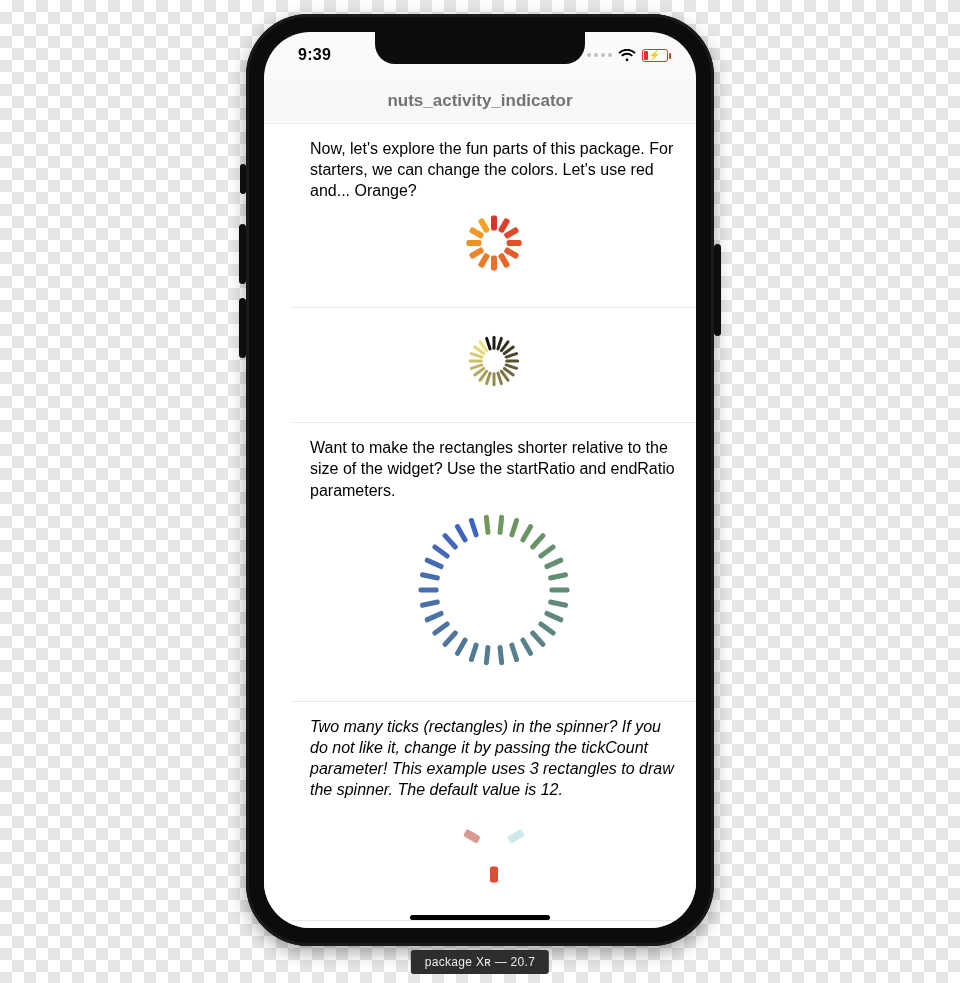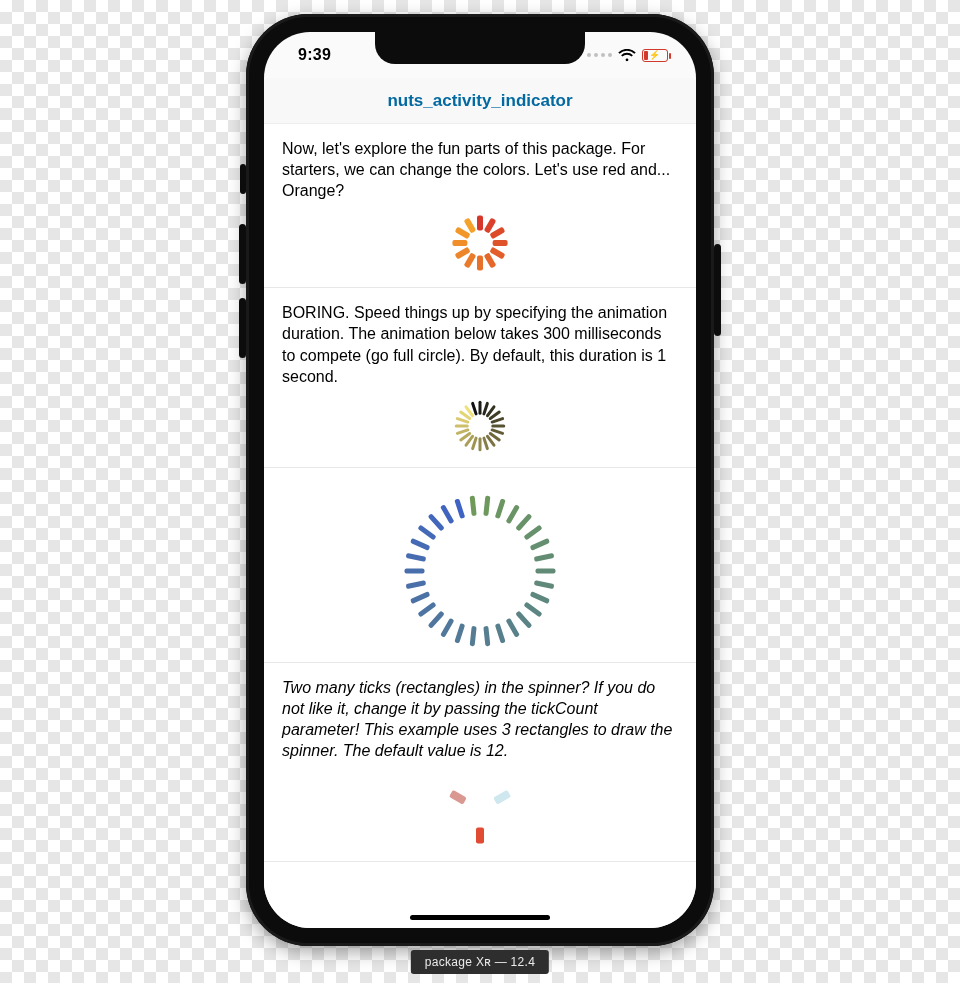--- a/index.html
+++ b/index.html
@@ -73,33 +73,34 @@
     position: relative;
   }
   .batt::after { content:""; position:absolute; right:-4px; top:3px; width:2.4px; height:6px; background:#d0392b; border-radius:1px;}
   .batt .lvl { position:absolute; left:1px; top:1px; bottom:1px; width:18%; background:#d0392b; border-radius:1px;}
   .batt .bolt { position:absolute; inset:0; display:flex; align-items:center; justify-content:center; font-size:9px; color:#d0392b; }
 
   .navbar {
     height: 46px;
     display:flex; align-items:center; justify-content:center;
     font-size: 17px; font-weight: 700;
-    color:#0369a1;
+    color:#737373;
     border-bottom: 1px solid rgba(0,0,0,0.04);
     background:#f8f8f8;
   }
 
   .content {
     position:absolute; top:92px; bottom:0; left:0; right:0;
     overflow:hidden;
     background:#fff;
   }
   .section {
-    padding: 14px 18px 16px;
+    padding: 14px 18px 36px;
     border-bottom: 1px solid #e8e8e8;
+    margin-left: 28px;
   }
   .section p {
     font-size: 16px;
     line-height: 1.32;
     color:#000;
     font-weight: 400;
   }
   .spinner-wrap {
     display:flex; justify-content:center;
     padding-top: 14px;
@@ -184,21 +185,20 @@
               <div class="tick" style="background: rgb(240, 142, 42); width: 15.4px; height: 6px; transform: rotate(180deg) translate(12.6px, -3px);"></div>
               <div class="tick" style="background: rgb(242, 152, 42); width: 15.4px; height: 6px; transform: rotate(210deg) translate(12.6px, -3px);"></div>
               <div class="tick" style="background: rgb(245, 162, 42); width: 15.4px; height: 6px; transform: rotate(240deg) translate(12.6px, -3px);"></div>
               <div class="tick" style="background: rgb(215, 54, 42); width: 15.4px; height: 6px; transform: rotate(270deg) translate(12.6px, -3px);"></div>
               <div class="tick" style="background: rgb(218, 64, 42); width: 15.4px; height: 6px; transform: rotate(300deg) translate(12.6px, -3px);"></div>
               <div class="tick" style="background: rgb(220, 74, 42); width: 15.4px; height: 6px; transform: rotate(330deg) translate(12.6px, -3px);"></div>
             </div>
           </div>
       </div>
       <div class="section">
-        <p>BORING. Speed things up by specifying the animation duration. The animation below takes 300 milliseconds to compete (go full circle). By default, this duration is 1 second.</p>
         <div class="spinner-wrap">
             <div class="spinner" id="sp1" style="width: 50px; height: 50px;">
               <div class="tick" style="background: rgb(87, 82, 50); width: 13.75px; height: 3px; transform: rotate(0deg) translate(11.25px, -1.5px);"></div>
               <div class="tick" style="background: rgb(99, 93, 56); width: 13.75px; height: 3px; transform: rotate(18deg) translate(11.25px, -1.5px);"></div>
               <div class="tick" style="background: rgb(111, 104, 61); width: 13.75px; height: 3px; transform: rotate(36deg) translate(11.25px, -1.5px);"></div>
               <div class="tick" style="background: rgb(123, 115, 67); width: 13.75px; height: 3px; transform: rotate(54deg) translate(11.25px, -1.5px);"></div>
               <div class="tick" style="background: rgb(134, 126, 72); width: 13.75px; height: 3px; transform: rotate(72deg) translate(11.25px, -1.5px);"></div>
               <div class="tick" style="background: rgb(146, 137, 78); width: 13.75px; height: 3px; transform: rotate(90deg) translate(11.25px, -1.5px);"></div>
               <div class="tick" style="background: rgb(158, 148, 83); width: 13.75px; height: 3px; transform: rotate(108deg) translate(11.25px, -1.5px);"></div>
               <div class="tick" style="background: rgb(170, 159, 89); width: 13.75px; height: 3px; transform: rotate(126deg) translate(11.25px, -1.5px);"></div>
@@ -211,20 +211,21 @@
               <div class="tick" style="background: rgb(17, 17, 17); width: 13.75px; height: 3px; transform: rotate(252deg) translate(11.25px, -1.5px);"></div>
               <div class="tick" style="background: rgb(29, 28, 23); width: 13.75px; height: 3px; transform: rotate(270deg) translate(11.25px, -1.5px);"></div>
               <div class="tick" style="background: rgb(40, 39, 28); width: 13.75px; height: 3px; transform: rotate(288deg) translate(11.25px, -1.5px);"></div>
               <div class="tick" style="background: rgb(52, 50, 34); width: 13.75px; height: 3px; transform: rotate(306deg) translate(11.25px, -1.5px);"></div>
               <div class="tick" style="background: rgb(64, 61, 39); width: 13.75px; height: 3px; transform: rotate(324deg) translate(11.25px, -1.5px);"></div>
               <div class="tick" style="background: rgb(76, 71, 45); width: 13.75px; height: 3px; transform: rotate(342deg) translate(11.25px, -1.5px);"></div>
             </div>
           </div>
       </div>
       <div class="section">
+        <p>Want to make the rectangles shorter relative to the size of the widget? Use the startRatio and endRatio parameters.</p>
         <div class="spinner-wrap">
             <div class="spinner" id="sp2" style="width: 150px; height: 150px;">
               <div class="tick" style="background: rgb(98, 139, 119); width: 19.5px; height: 5px; transform: rotate(0deg) translate(55.5px, -2.5px);"></div>
               <div class="tick" style="background: rgb(96, 137, 122); width: 19.5px; height: 5px; transform: rotate(12deg) translate(55.5px, -2.5px);"></div>
               <div class="tick" style="background: rgb(94, 135, 126); width: 19.5px; height: 5px; transform: rotate(24deg) translate(55.5px, -2.5px);"></div>
               <div class="tick" style="background: rgb(93, 133, 129); width: 19.5px; height: 5px; transform: rotate(36deg) translate(55.5px, -2.5px);"></div>
               <div class="tick" style="background: rgb(91, 131, 133); width: 19.5px; height: 5px; transform: rotate(48deg) translate(55.5px, -2.5px);"></div>
               <div class="tick" style="background: rgb(89, 129, 137); width: 19.5px; height: 5px; transform: rotate(60deg) translate(55.5px, -2.5px);"></div>
               <div class="tick" style="background: rgb(88, 127, 140); width: 19.5px; height: 5px; transform: rotate(72deg) translate(55.5px, -2.5px);"></div>
               <div class="tick" style="background: rgb(86, 126, 144); width: 19.5px; height: 5px; transform: rotate(84deg) translate(55.5px, -2.5px);"></div>
@@ -265,14 +266,14 @@
       </div>
     </div>
 
     <div class="home-indicator"></div>
   </div>
 </div>
 
 <div class="caption">
   <span>package Xʀ</span>
   <span> — </span>
-  <span>12.4</span>
+  <span>20.7</span>
 </div>
 
 </body></html>

